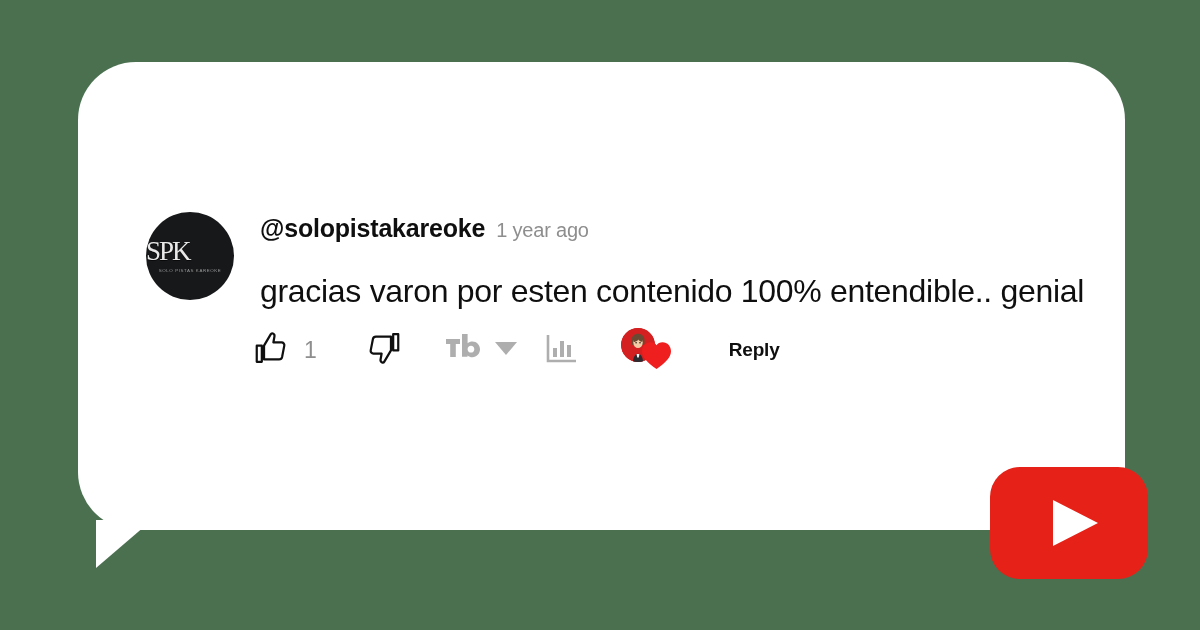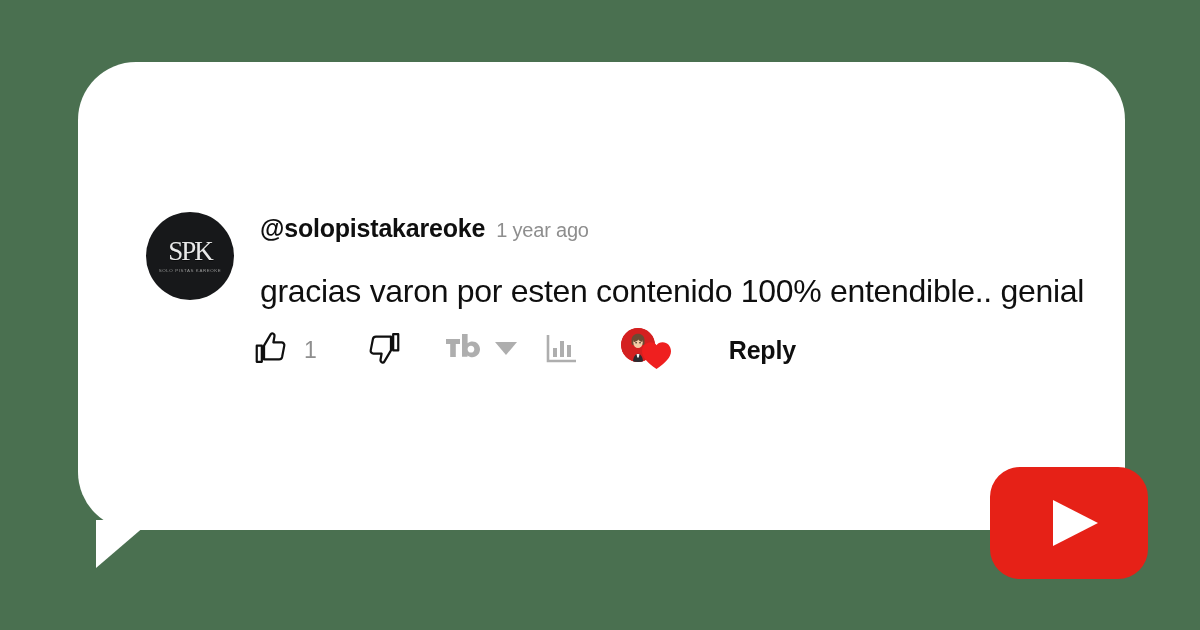--- a/index.html
+++ b/index.html
@@ -52,21 +52,20 @@
   .avatar {
     width: 88px;
     height: 88px;
     border-radius: 50%;
     background: #17181a;
     flex: 0 0 88px;
     position: relative;
     overflow: hidden;
     display: flex;
     flex-direction: column;
-    align-items: center;
     justify-content: center;
   }
   .avatar-mono {
     font-family: "Liberation Serif", serif;
     font-size: 27px;
     letter-spacing: -2px;
     color: #e9e9e9;
     line-height: 1;
     font-weight: 400;
     text-shadow: 0 1px 0 rgba(0,0,0,.6);
@@ -137,21 +136,21 @@
   }
 
   .gap-a { width: 48px; }
   .gap-b { width: 40px; }
   .gap-c { width: 10px; }
   .gap-d { width: 26px; }
   .gap-e { width: 42px; }
   .gap-f { width: 50px; }
 
   .reply-btn {
-    font-size: 25px;
+    font-size: 19px;
     font-weight: bold;
     color: #0f0f0f;
     letter-spacing: -0.2px;
   }
 
   
   .reaction {
     position: relative;
     width: 58px;
     height: 44px;

